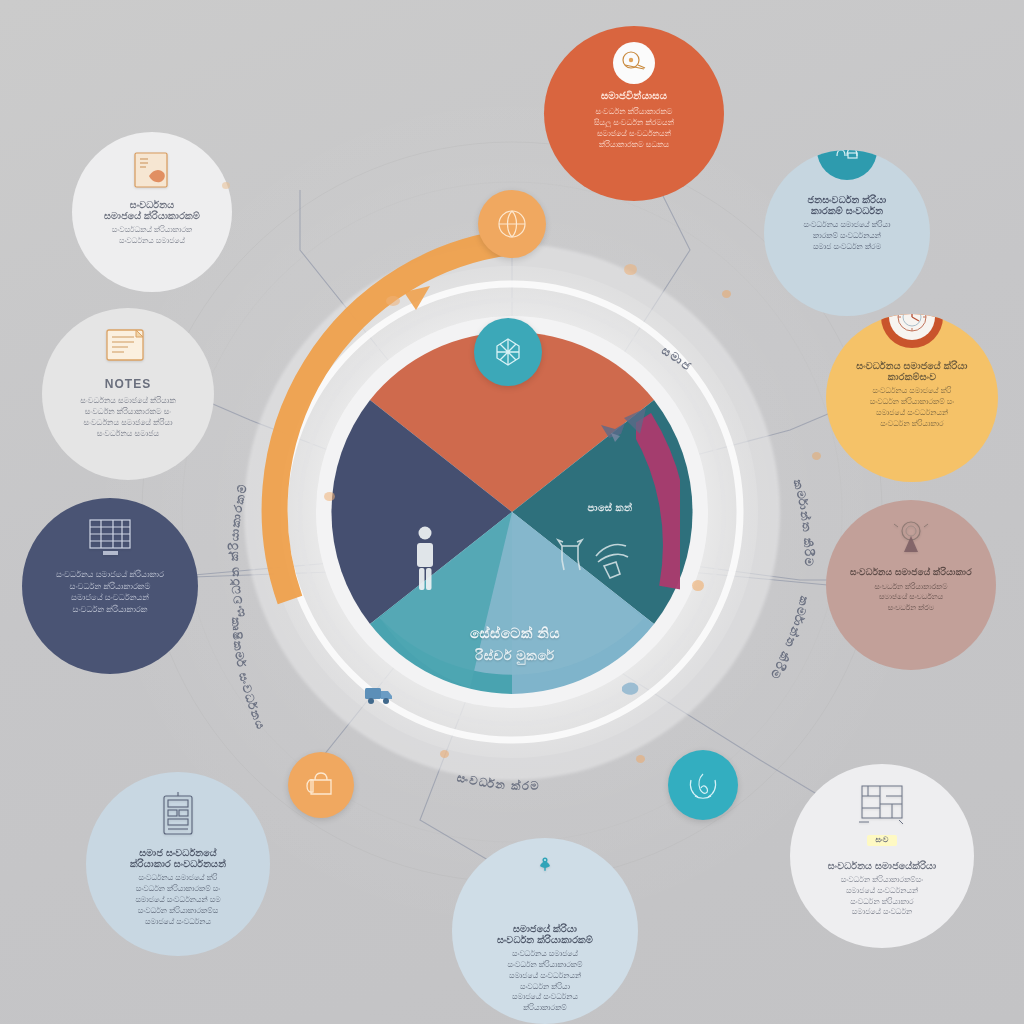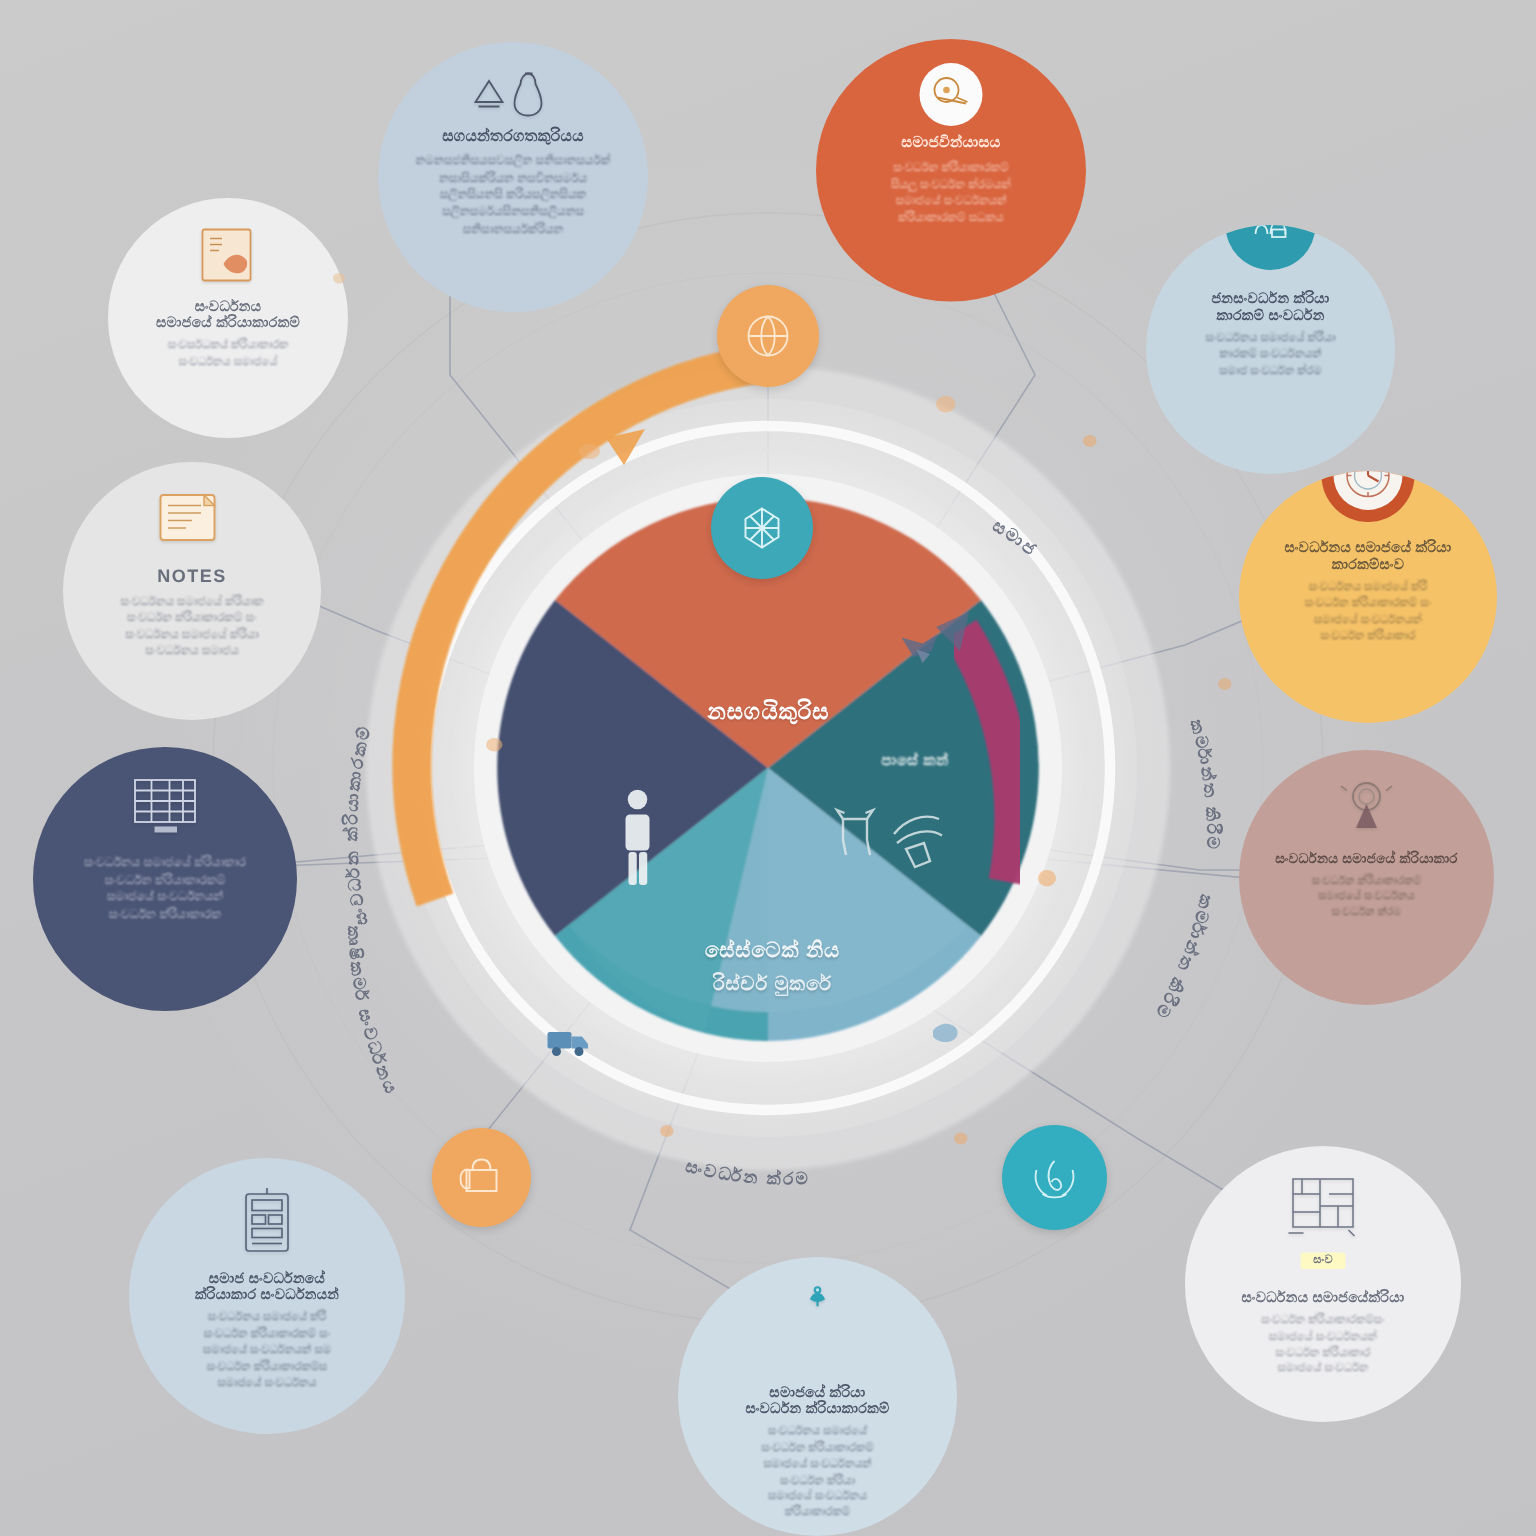--- a/index.html
+++ b/index.html
@@ -192,41 +192,24 @@
       <textPath href="#pArcR" startOffset="4%"><tspan>කර්මාන්ත කිරීම</tspan></textPath>
     </text>
     <text class="arcTxt">
       <textPath href="#pArcR2" startOffset="30%"><tspan>කර්මාන්ත කිරීම</tspan></textPath>
     </text>
     <text class="arcTxt">
       <textPath href="#pArcBot" startOffset="12%"><tspan>සංවර්ධන ක්රම</tspan></textPath>
     </text>
   </svg>
 
-  <div class="pieLabel" style="left:392px;top:466px;width:240px;font-size:15px;">෉නසග෋යිකුරිස</div>
   <div class="pieSub" style="left:540px;top:502px;width:140px;font-size:10px;">පාසේ කන්</div>
   <div class="pieLabel" style="left:400px;top:625px;width:230px;font-size:14px;color:#eef4f7;">සේස්ටෙක් නිය</div>
   <div class="pieLabel" style="left:400px;top:648px;width:230px;font-size:13px;color:#e4eef2;">රිස්චර් මුකරේ</div>
 
-  <div class="bubble" style="left:252px;top:28px;width:180px;height:180px;background:#c2d0dd;color:#4a5368;">
-    <svg class="ic" width="58" height="34" viewBox="0 0 58 34">
-      <g stroke="#50596c" stroke-width="1.2" fill="none">
-        <path d="M4 22 l9 -14 l9 14 z"></path>
-          <path d="M6 25 h14"></path>
-        <path d="M34 10 c0 -4 3 -7 5 -7 c3 0 5 3 5 7 c2 4 4 8 4 13 c0 5 -4 8 -9 8 c-5 0 -9 -3 -9 -8 c0 -5 2 -9 4 -13 z"></path>
-        <path d="M37 3 h5"></path>
-      </g>
-    </svg>
-    <div class="b-title" style="font-size:10.5px;">සගයන්තරගතකුරියය</div>
-    <div class="b-body" style="font-size:8px;white-space:pre-line;">නමනසජනිසයසවසලින සනිසානසර්යක්
-නසාසියක්රියන නසවිනසර්මය
-සලිනසියනසි කරියසලිනසියක
-සලිනසර්මයසිනසනිසලියනස
-සනිසානසර්යක්රියන</div>
-  </div>
 
   <div class="bubble" style="left:544px;top:26px;width:180px;height:175px;background:#d9653f;color:#ffe7dc;">
     <div class="badge" style="width:42px;height:42px;background:#fbfbfb;">
       <svg width="28" height="28" viewBox="0 0 28 28">
         <g stroke="#c98a3e" stroke-width="1.2" fill="none">
           <circle cx="11" cy="11" r="8"></circle>
             <path d="M5 16 L24 20"></path>
             <path d="M18 16 l7 3"></path>
           <circle cx="11" cy="11" r="2.2" fill="#e0a25a" stroke="none"></circle>
         </g>

